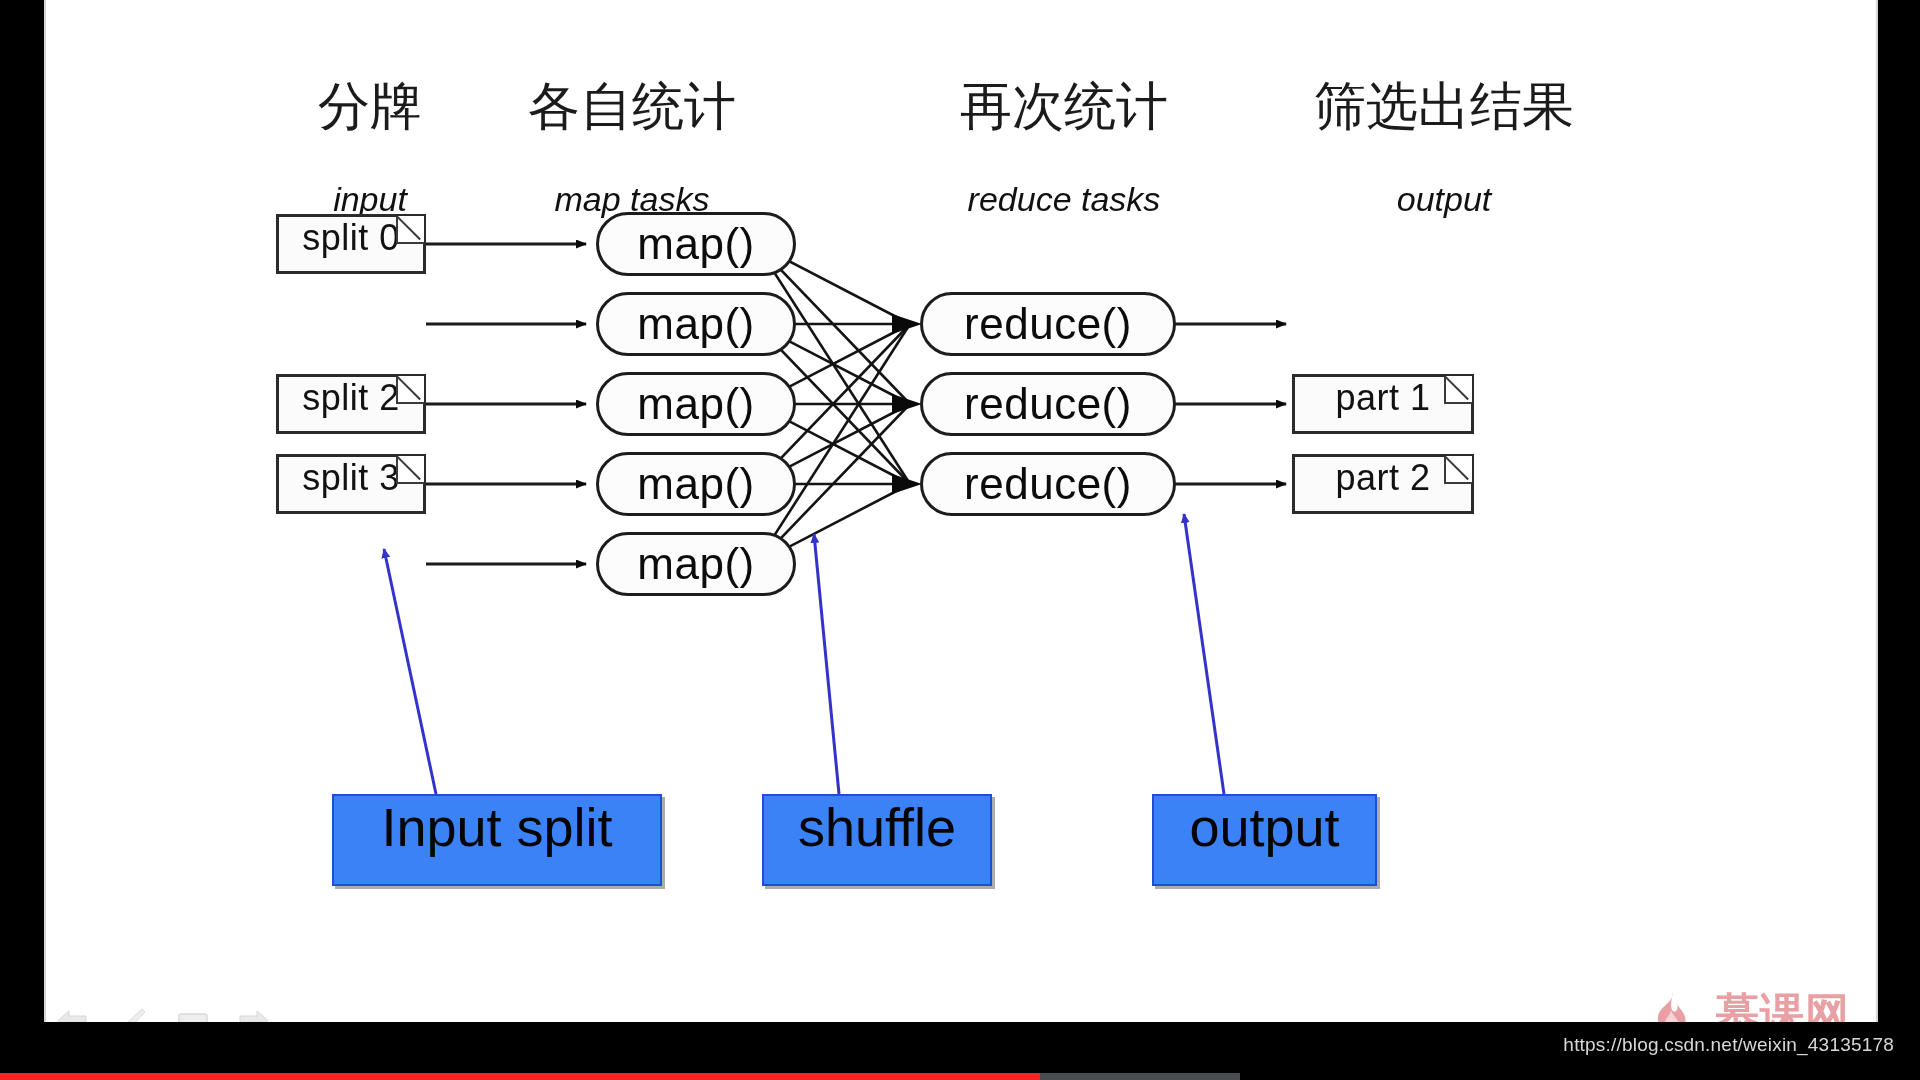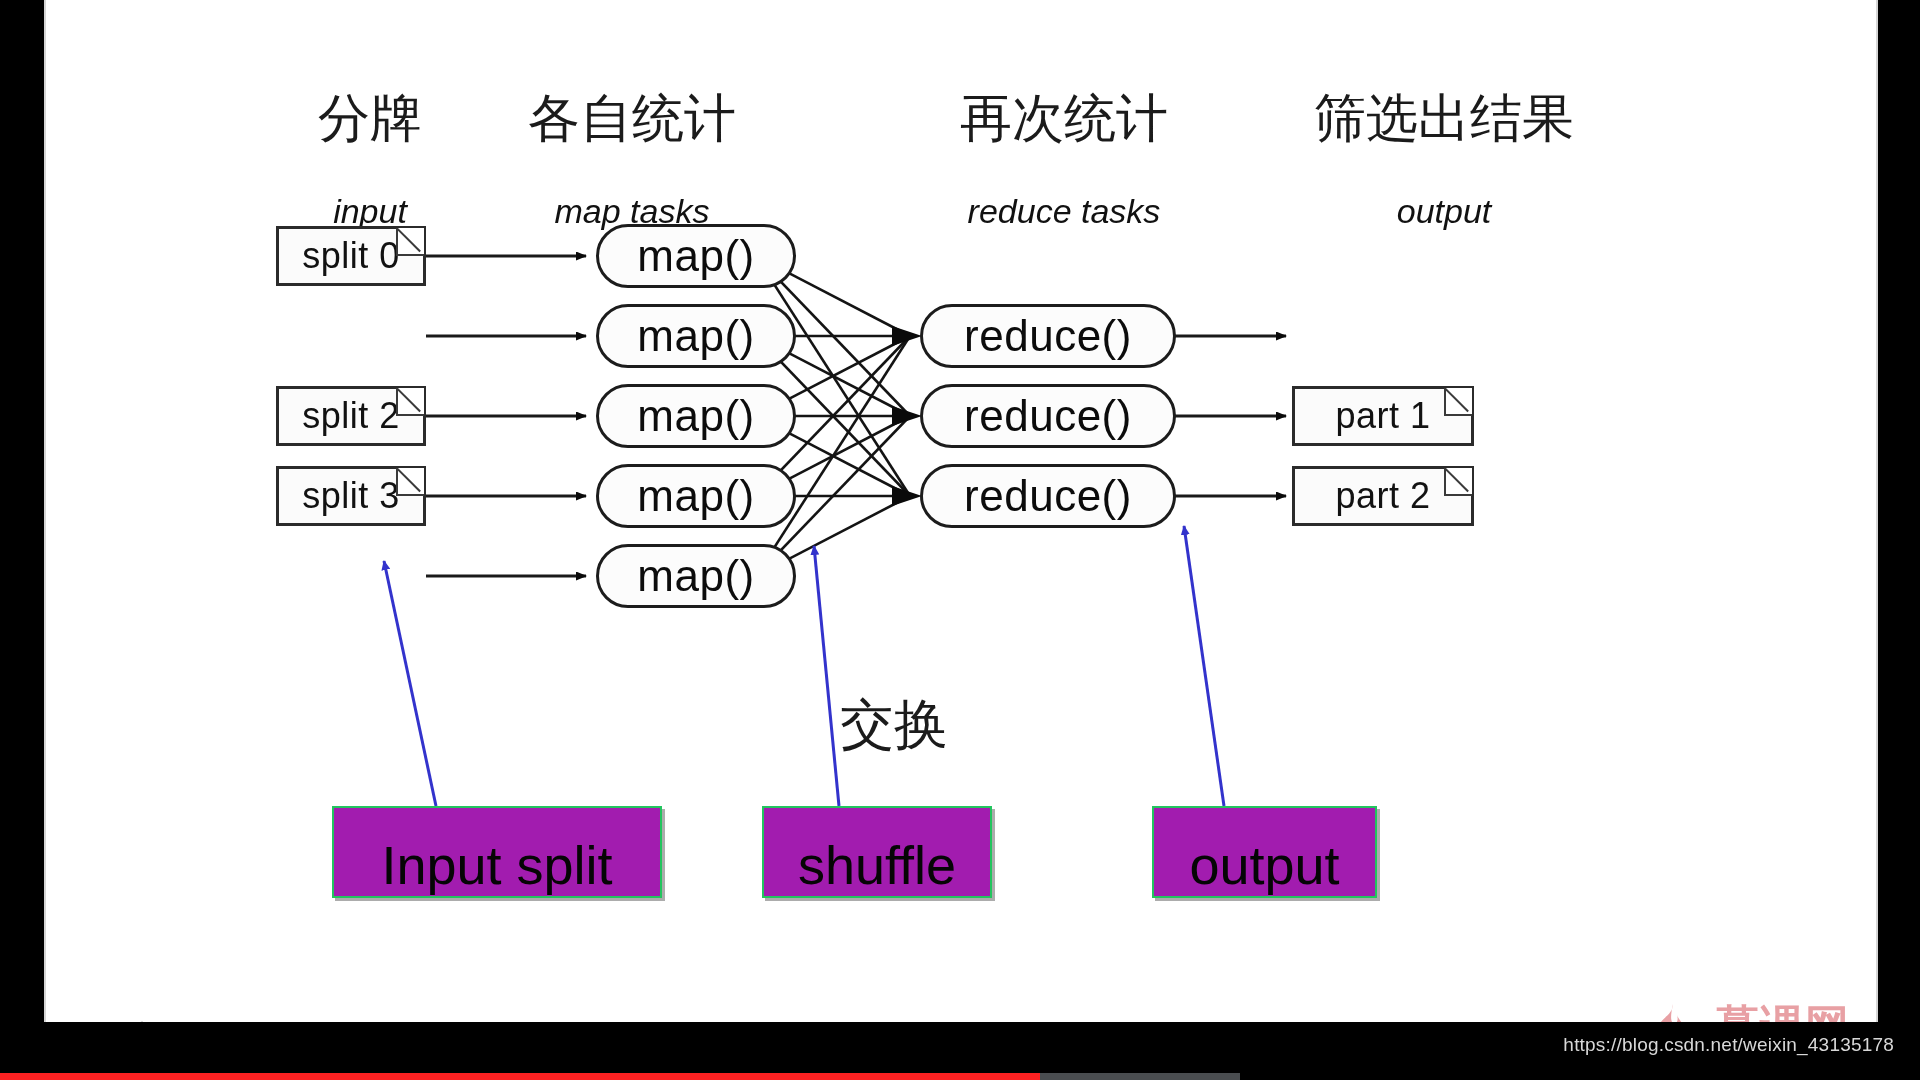--- a/index.html
+++ b/index.html
@@ -38,21 +38,21 @@
     inset: 0;
     border-left: 2px solid #d5d5d5;
     border-right: 2px solid #d5d5d5;
     pointer-events: none;
   }
 
   
   #diagram {
     position: absolute;
     left: 0;
-    top: 16px;
+    top: 4px;
     width: 1834px;
     height: 1048px;
   }
 
   .abs { position: absolute; }
 
   
   .cn-head {
     position: absolute;
     color: #1b1b1b;
@@ -75,21 +75,20 @@
     text-align: center;
   }
 
   
   .doc-box {
     position: absolute;
     box-sizing: border-box;
     background: #fbfbfb;
     border: 3px solid #2b2b2b;
     display: flex;
-    align-items: center;
     justify-content: center;
     font-size: 36px;
     color: #121212;
     letter-spacing: 0.5px;
   }
   
   .doc-box .fold {
     position: absolute;
     top: -1px;
     right: -1px;
@@ -124,25 +123,25 @@
     justify-content: center;
     font-size: 44px;
     color: #0c0c0c;
     letter-spacing: 0.5px;
   }
 
   
   .green-box {
     position: absolute;
     box-sizing: border-box;
-    background: #a21caf;
-    border: 2px solid #22c55e;
+    background: #3b82f6;
+    border: 2px solid #1d4ed8;
     box-shadow: 3px 3px 0 rgba(70,70,70,0.45);
     display: flex;
-    align-items: flex-end;
+    align-items: flex-start;
     justify-content: center;
     font-size: 54px;
     color: #050505;
   }
 
   
   #toolbar {
     position: absolute;
     left: 10px;
     bottom: 12px;
@@ -332,21 +331,20 @@
 
       <div class="doc-box" style="left:1248px; top:370px; width:182px; height:60px;">
         <span class="fold"></span>
         <span>part 1</span>
       </div>
       <div class="doc-box" style="left:1248px; top:450px; width:182px; height:60px;">
         <span class="fold"></span>
         <span>part 2</span>
       </div>
 
-      <div class="cn-head" style="left:760px; top:682px; width:180px; font-size:54px;">交换</div>
 
       <div class="green-box" style="left:288px; top:790px; width:330px; height:92px;">
         <span>Input split</span>
       </div>
       <div class="green-box" style="left:718px; top:790px; width:230px; height:92px;">
         <span>shuffle</span>
       </div>
       <div class="green-box" style="left:1108px; top:790px; width:225px; height:92px;">
         <span>output</span>
       </div>

